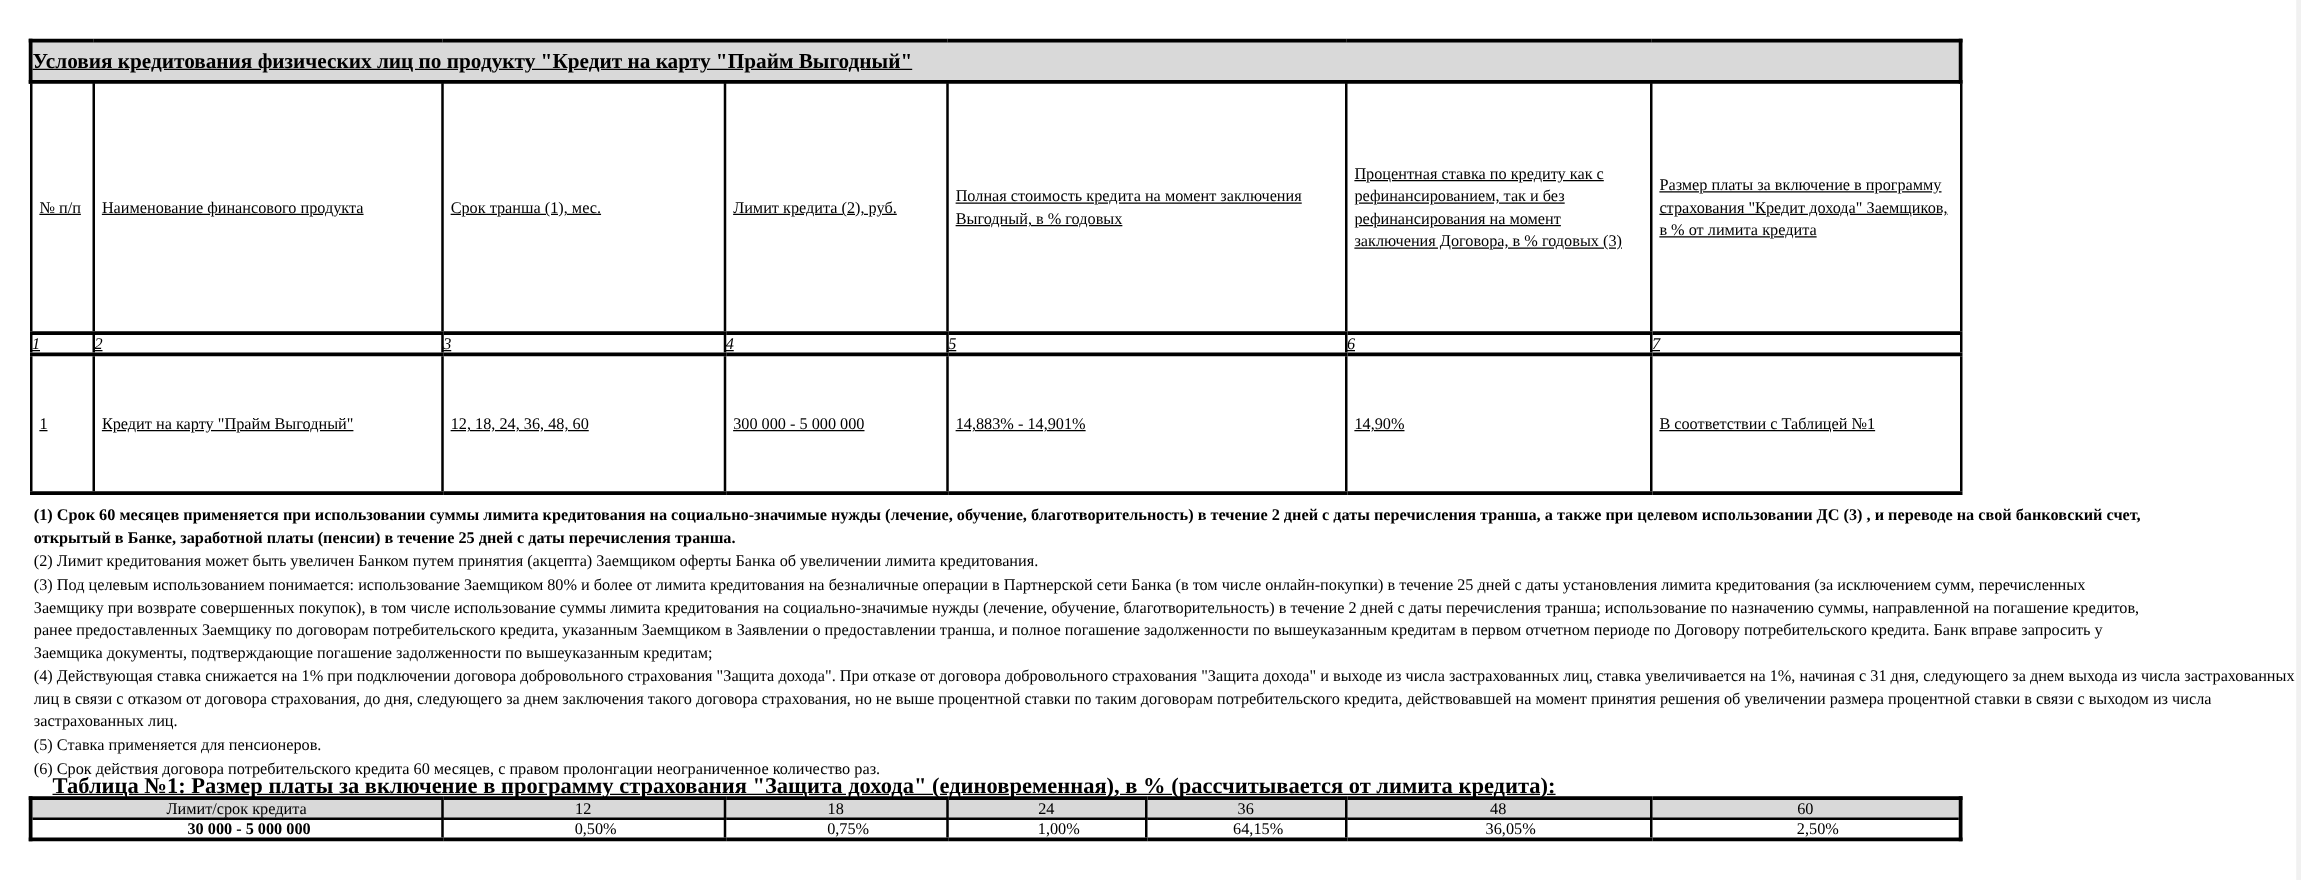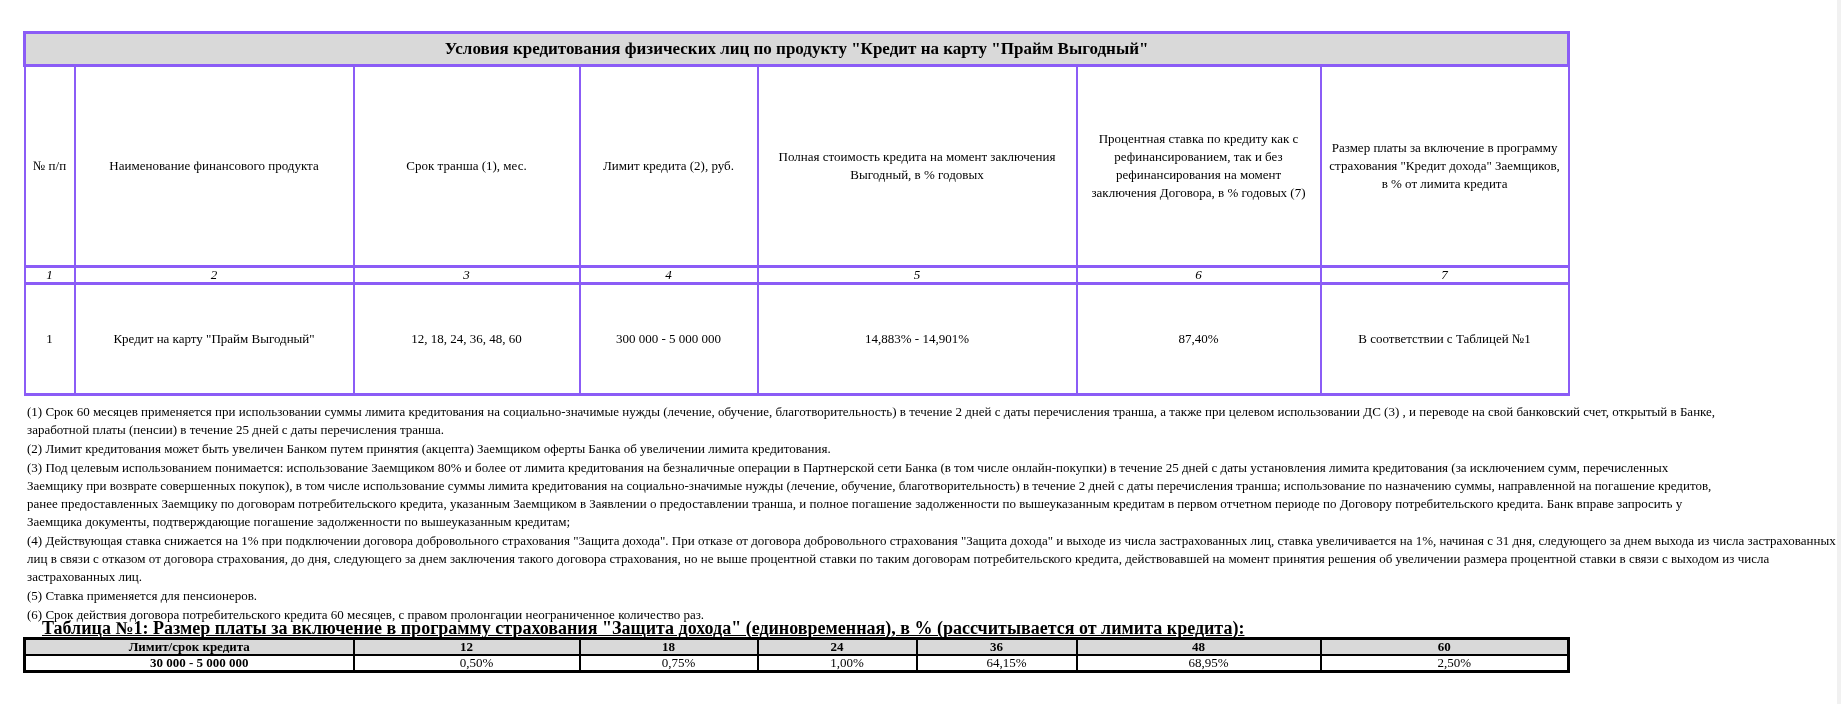--- a/index.html
+++ b/index.html
@@ -26,26 +26,26 @@
     
     table.main {
       position: absolute;
       left: 23px;
       top: 31px;
       width: 1544px;
       border-collapse: collapse;
       table-layout: fixed;
     }
     table.main td {
-      border: 3px solid #8b5cf6;
-      text-align: center;
+      border: 3px solid #000000;
       vertical-align: middle;
       font-size: 13px;
       line-height: 18px;
       padding: 0 6px;
+      text-decoration: underline;
     }
     table.main td.title {
       background: #d9d9d9;
       font-weight: bold;
       font-size: 17px;
       height: 30px;
       padding: 0;
     }
     table.main tr.hdr td {
       height: 198px;
@@ -69,21 +69,21 @@
     
     .notes {
       position: absolute;
       left: 27px;
       top: 403px;
       width: 1820px;
       font-size: 13px;
       line-height: 18px;
     }
     .note { margin: 0 0 1px 0; white-space: normal; }
-    .note.n1 { width: 1720px; }
+    .note.n1 { width: 1720px; font-weight: bold; }
     .note.n3 { width: 1700px; }
     .note.n4 { width: 1820px; }
 
     .t1-caption {
       position: absolute;
       left: 42px;
       top: 620px;
       font-weight: bold;
       text-decoration: underline;
       font-size: 18px;
@@ -100,21 +100,21 @@
     table.ins td {
       border: 2px solid #000;
       text-align: center;
       font-size: 13px;
       line-height: 14px;
       height: 14px;
       padding: 0;
     }
     table.ins tr.h td {
       background: #d9d9d9;
-      font-weight: bold;
+      font-weight: normal;
       border-top-width: 3px;
     }
     table.ins tr.v td {
       border-bottom-width: 3px;
       padding-left: 20px;
     }
     table.ins td.lbl { font-weight: bold; }
     table.ins td.first { border-left-width: 3px; }
     table.ins td.last { border-right-width: 3px; }
   </style>
@@ -136,39 +136,39 @@
   <tbody>
       <tr>
     <td colspan="7" class="title first last">Условия кредитования физических лиц по продукту "Кредит на карту "Прайм Выгодный"</td>
   </tr>
   <tr class="hdr">
     <td class="first">№ п/п</td>
     <td>Наименование финансового продукта</td>
     <td>Срок транша (1), мес.</td>
     <td>Лимит кредита (2), руб.</td>
     <td>Полная стоимость кредита на момент заключения Выгодный, в % годовых</td>
-    <td>Процентная ставка по кредиту как с рефинансированием, так и без рефинансирования на момент заключения Договора, в % годовых (7)</td>
+    <td>Процентная ставка по кредиту как с рефинансированием, так и без рефинансирования на момент заключения Договора, в % годовых (3)</td>
     <td class="last">Размер платы за включение в программу страхования "Кредит дохода" Заемщиков, в % от лимита кредита</td>
   </tr>
   <tr class="nums">
     <td class="first">1</td>
     <td>2</td>
     <td>3</td>
     <td>4</td>
     <td>5</td>
     <td>6</td>
     <td class="last">7</td>
   </tr>
   <tr class="row">
     <td class="first">1</td>
     <td>Кредит на карту "Прайм Выгодный"</td>
     <td>12, 18, 24, 36, 48, 60</td>
     <td>300 000 - 5 000 000</td>
     <td>14,883% - 14,901%</td>
-    <td>87,40%</td>
+    <td>14,90%</td>
     <td class="last">В соответствии с Таблицей №1</td>
   </tr>
 </tbody>
   </table>
 
 <div class="notes">
   <div class="note n1">(1)  Срок 60 месяцев применяется при использовании суммы лимита кредитования на социально-значимые нужды (лечение, обучение, благотворительность) в течение 2 дней с даты перечисления транша, а также при целевом использовании ДС (3) , и переводе на свой банковский счет, открытый в Банке, заработной платы (пенсии) в течение 25 дней с даты перечисления транша.</div>
   <div class="note">(2) Лимит кредитования может быть увеличен Банком путем принятия (акцепта) Заемщиком оферты Банка об  увеличении лимита кредитования.</div>
   <div class="note n3">(3) Под целевым использованием понимается: использование Заемщиком 80% и более от лимита кредитования на безналичные операции в Партнерской сети Банка (в том числе онлайн-покупки) в течение 25 дней с даты установления лимита кредитования (за исключением сумм, перечисленных Заемщику при возврате совершенных покупок), в том числе использование суммы лимита кредитования на социально-значимые нужды (лечение, обучение, благотворительность) в течение 2 дней с даты перечисления транша; использование по назначению суммы, направленной на погашение кредитов, ранее предоставленных Заемщику по договорам потребительского кредита, указанным Заемщиком в Заявлении о предоставлении транша, и полное погашение задолженности по вышеуказанным кредитам в первом отчетном периоде по Договору потребительского кредита. Банк вправе запросить у Заемщика документы, подтверждающие погашение задолженности по вышеуказанным кредитам;</div>
   <div class="note n4">(4) Действующая ставка снижается на 1% при подключении договора добровольного страхования "Защита дохода". При отказе от договора добровольного страхования "Защита дохода" и выходе из числа застрахованных лиц, ставка увеличивается на 1%, начиная с 31 дня, следующего за днем выхода из числа застрахованных лиц в связи с отказом от договора страхования, до дня, следующего за днем заключения такого договора страхования, но не выше процентной ставки по таким договорам потребительского кредита, действовавшей на момент принятия решения об увеличении размера процентной ставки в связи с выходом из числа застрахованных лиц.</div>
@@ -197,17 +197,17 @@
     <td>36</td>
     <td>48</td>
     <td class="last">60</td>
   </tr>
   <tr class="v">
     <td class="first lbl">30 000 - 5 000 000</td>
     <td>0,50%</td>
     <td>0,75%</td>
     <td>1,00%</td>
     <td>64,15%</td>
-    <td>68,95%</td>
+    <td>36,05%</td>
     <td class="last">2,50%</td>
   </tr>
 </tbody>
   </table>
 
 </body></html>

